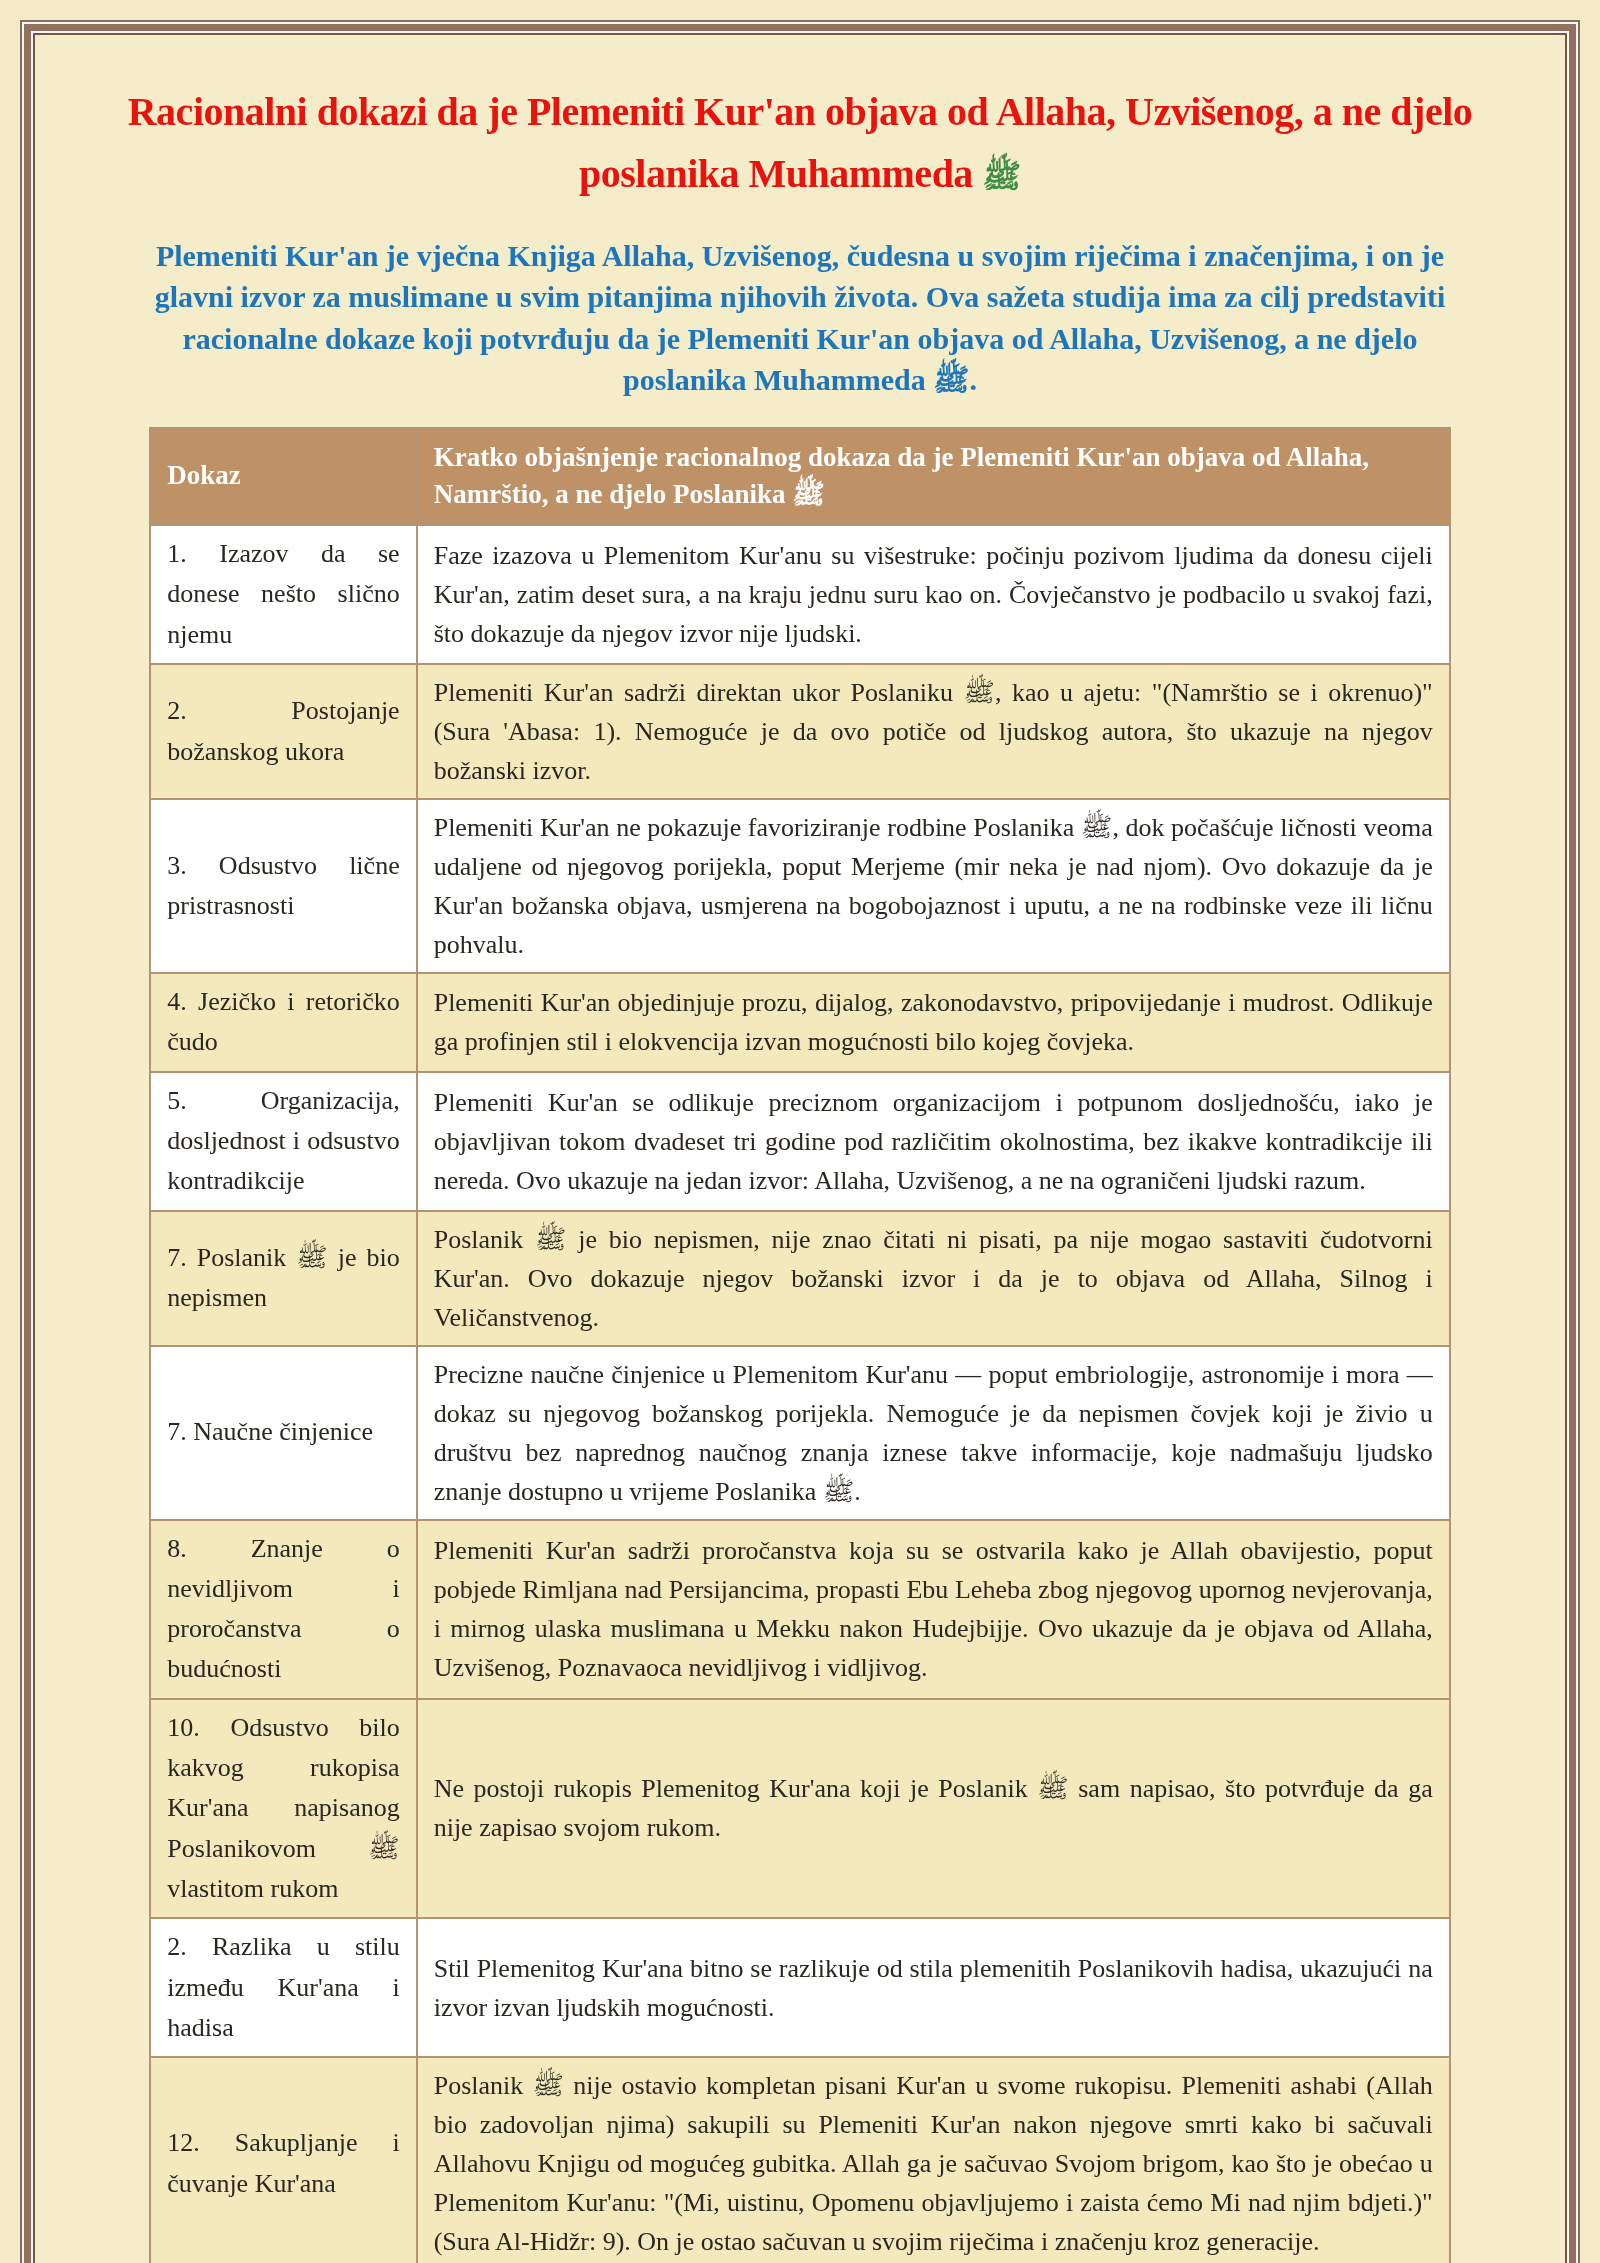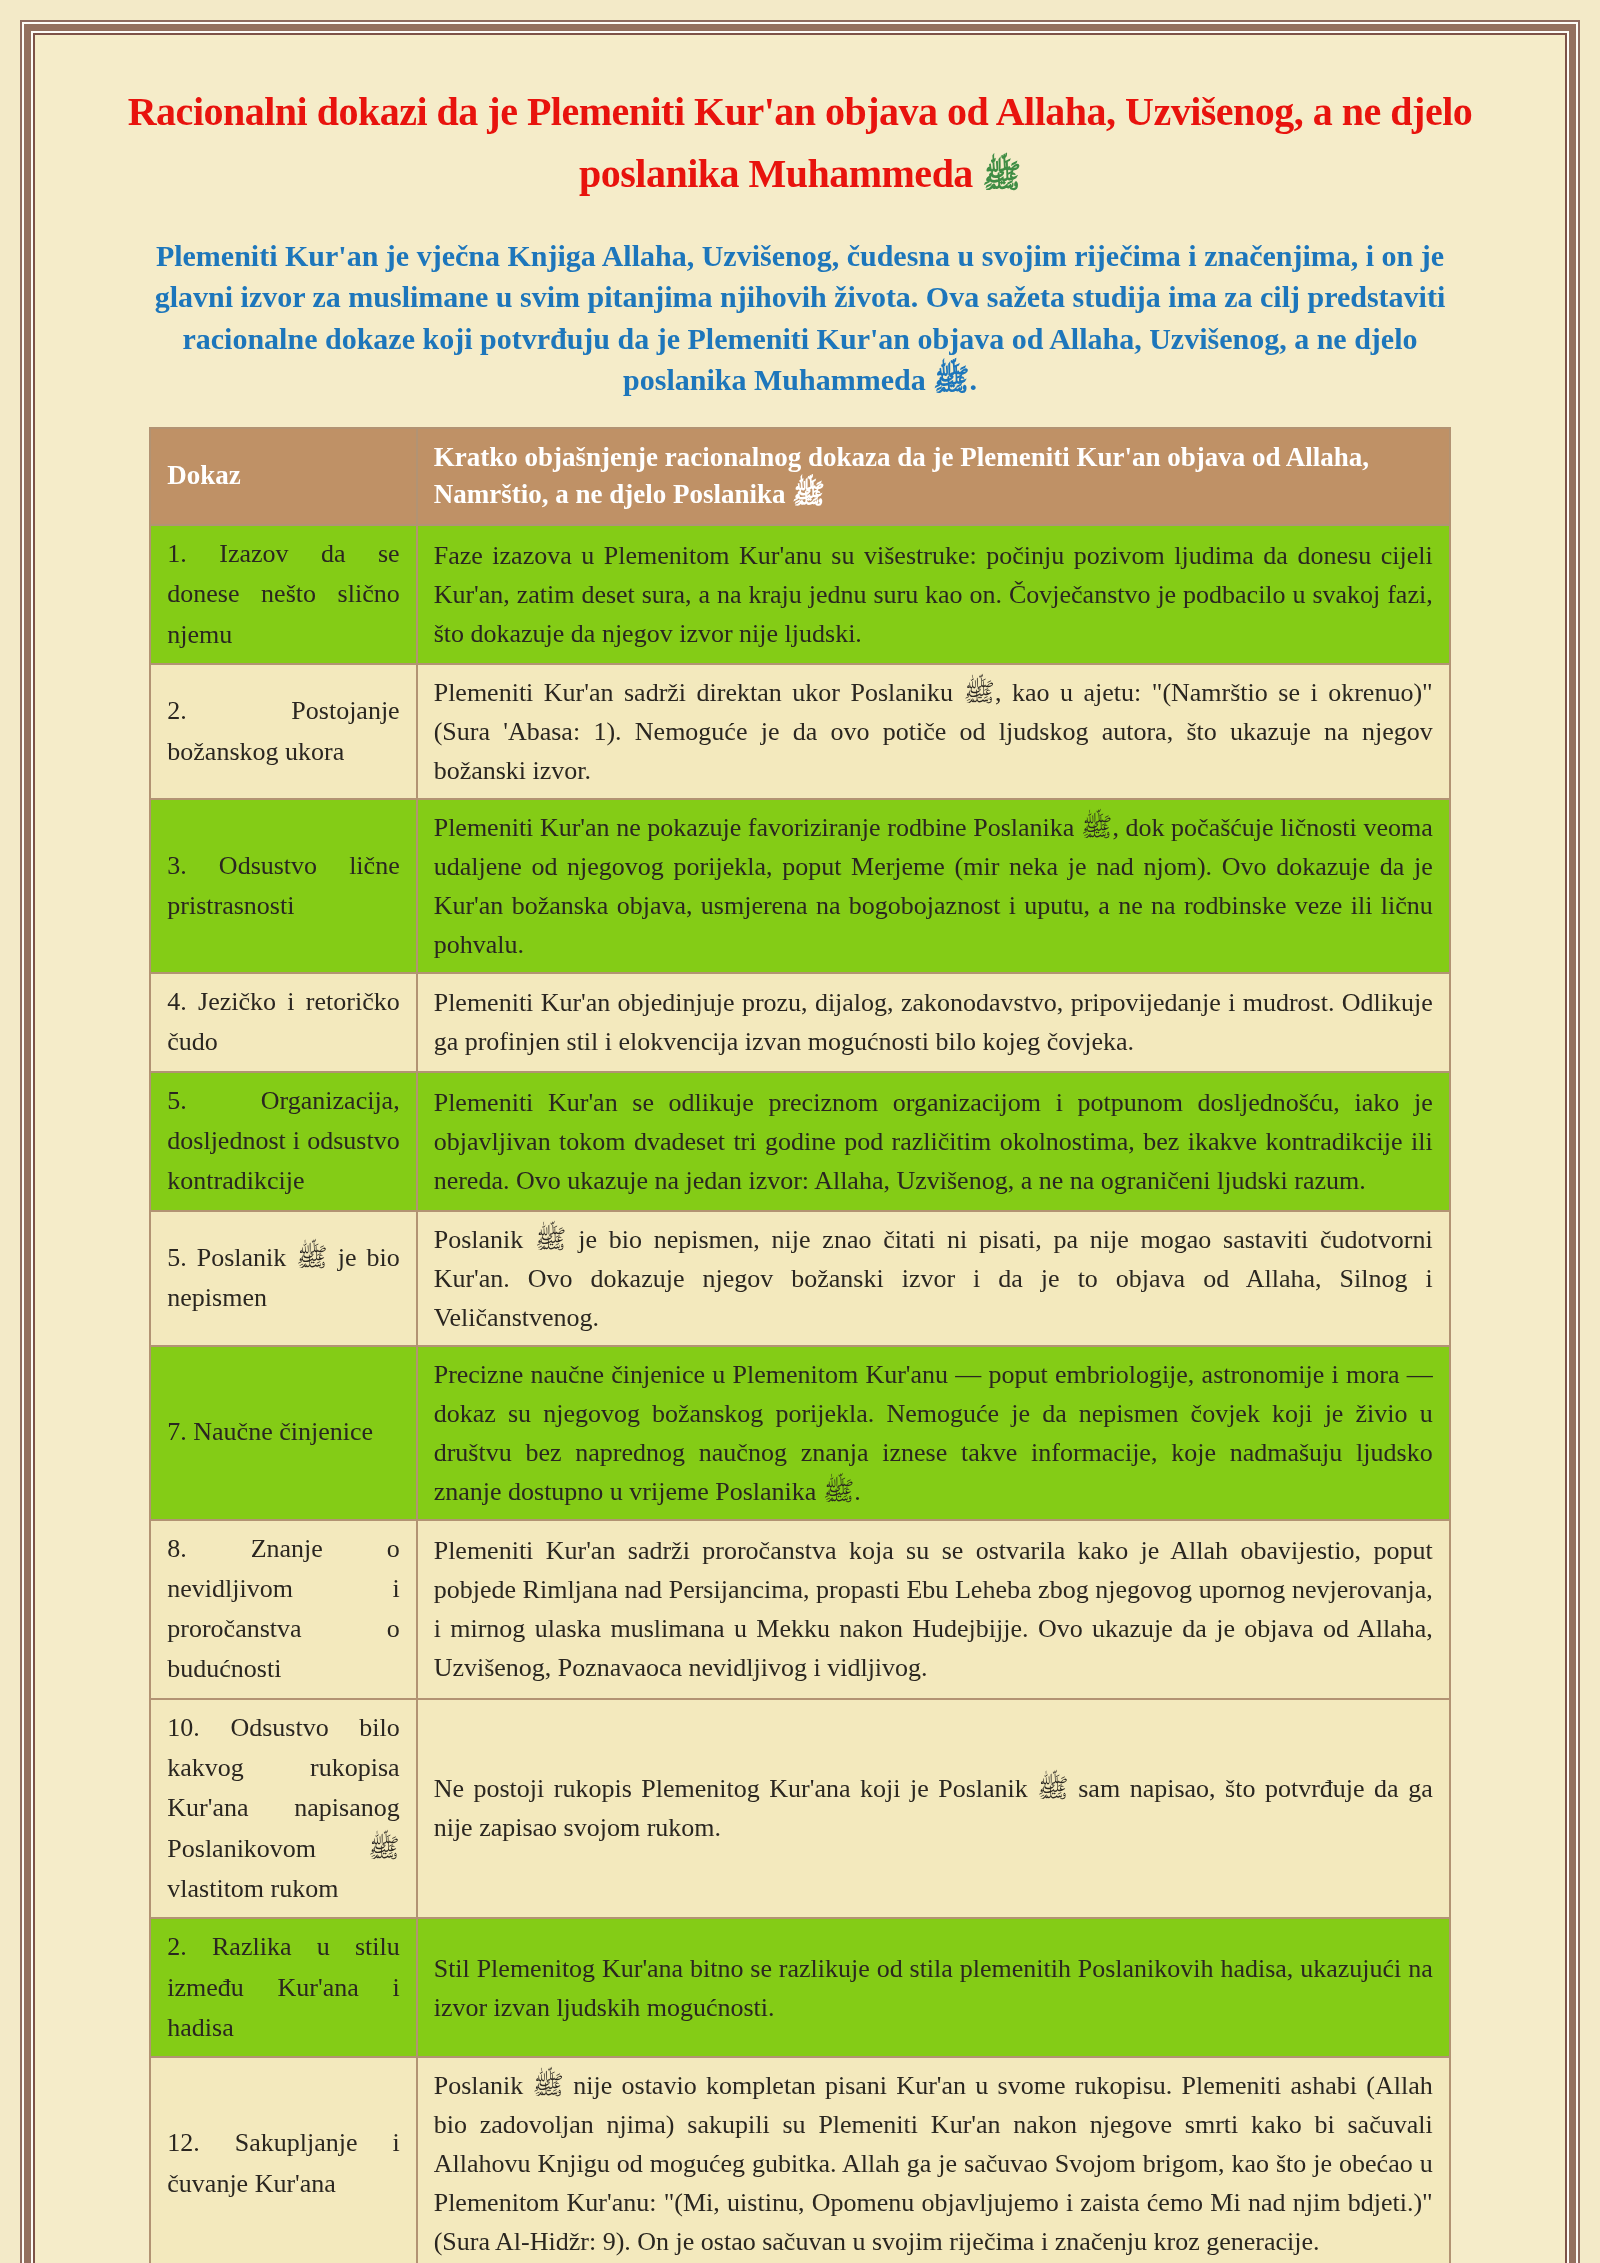--- a/index.html
+++ b/index.html
@@ -68,21 +68,21 @@
   }
   th.col-dokaz { width: 20.5%; }
   td.dokaz {
     text-align: justify;
     line-height: 1.55;
   }
   td.obj {
     text-align: justify;
     line-height: 1.5;
   }
-  tbody tr.odd td { background: #84cc16; }
+  tbody tr.odd td { background: #ffffff; }
   tbody tr.even td { background: #f3e9bd; }
 </style>
 </head>
 <body>
 
 <div class="page">
   <div class="f-a">
   <div class="f-b">
   <div class="f-c">
   <div class="f-d">
@@ -118,21 +118,21 @@
         </tr>
         <tr class="even">
           <td class="dokaz">4. Jezičko i retoričko čudo</td>
           <td class="obj">Plemeniti Kur'an objedinjuje prozu, dijalog, zakonodavstvo, pripovijedanje i mudrost. Odlikuje ga profinjen stil i elokvencija izvan mogućnosti bilo kojeg čovjeka.</td>
         </tr>
         <tr class="odd">
           <td class="dokaz">5. Organizacija, dosljednost i odsustvo kontradikcije</td>
           <td class="obj">Plemeniti Kur'an se odlikuje preciznom organizacijom i potpunom dosljednošću, iako je objavljivan tokom dvadeset tri godine pod različitim okolnostima, bez ikakve kontradikcije ili nereda. Ovo ukazuje na jedan izvor: Allaha, Uzvišenog, a ne na ograničeni ljudski razum.</td>
         </tr>
         <tr class="even">
-          <td class="dokaz">5. Poslanik ﷺ je bio nepismen</td>
+          <td class="dokaz">7. Poslanik ﷺ je bio nepismen</td>
           <td class="obj">Poslanik ﷺ je bio nepismen, nije znao čitati ni pisati, pa nije mogao sastaviti čudotvorni Kur'an. Ovo dokazuje njegov božanski izvor i da je to objava od Allaha, Silnog i Veličanstvenog.</td>
         </tr>
         <tr class="odd">
           <td class="dokaz">7. Naučne činjenice</td>
           <td class="obj">Precizne naučne činjenice u Plemenitom Kur'anu — poput embriologije, astronomije i mora — dokaz su njegovog božanskog porijekla. Nemoguće je da nepismen čovjek koji je živio u društvu bez naprednog naučnog znanja iznese takve informacije, koje nadmašuju ljudsko znanje dostupno u vrijeme Poslanika ﷺ.</td>
         </tr>
         <tr class="even">
           <td class="dokaz">8. Znanje o nevidljivom i proročanstva o budućnosti</td>
           <td class="obj">Plemeniti Kur'an sadrži proročanstva koja su se ostvarila kako je Allah obavijestio, poput pobjede Rimljana nad Persijancima, propasti Ebu Leheba zbog njegovog upornog nevjerovanja, i mirnog ulaska muslimana u Mekku nakon Hudejbijje. Ovo ukazuje da je objava od Allaha, Uzvišenog, Poznavaoca nevidljivog i vidljivog.</td>
         </tr>

